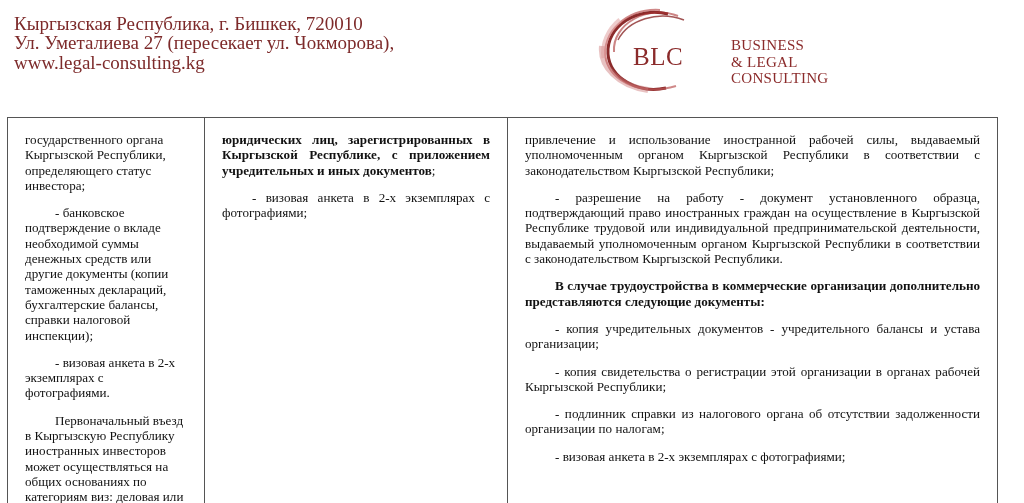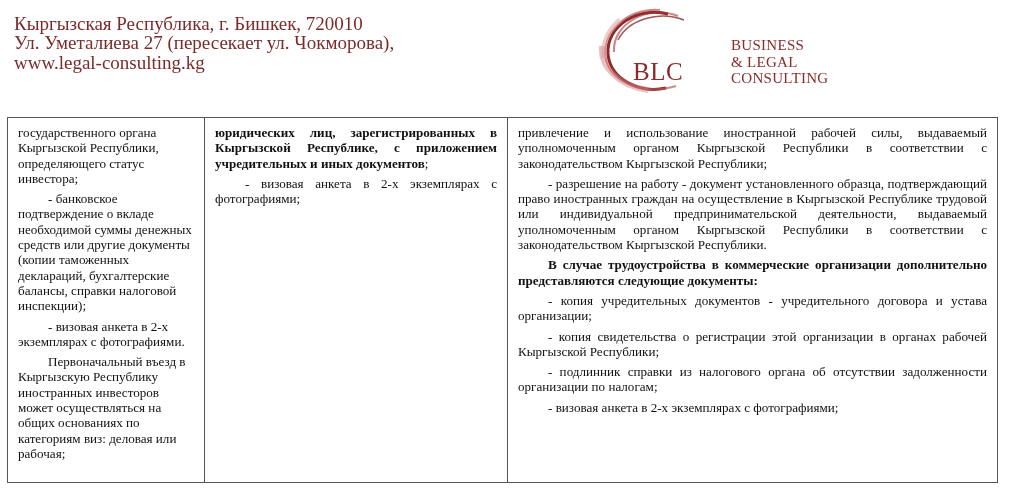--- a/index.html
+++ b/index.html
@@ -6,29 +6,29 @@
     body { width: 1024px; height: 503px; position: relative; overflow: hidden;
            font-family: "Liberation Serif", serif; color: #111; }
     .contact { position: absolute; left: 14px; top: 14px; color: #7d2a2a;
                font-size: 19px; line-height: 19.4px; font-family: Liberation Serif, serif; }
     .contact div { white-space: nowrap; }
     .logo { position: absolute; left: 598px; top: 6px; width: 240px; height: 90px; }
     .logo svg { position: absolute; left: 0; top: 0; }
     .logo-text { position: absolute; left: 104px; top: 31px; color: #8b2b2b;
                  font-size: 15px; line-height: 16.5px; letter-spacing: 0.3px; margin-left: 29px; }
     .logo-mark { position: absolute; left: 35px; top: 37px; color: #8b2b2b;
-                 font-size: 25px; letter-spacing: 0.5px; margin-top: 15px; }
+                 font-size: 25px; letter-spacing: 0.5px; }
     table.doc { position: absolute; left: 7px; top: 117px; width: 991px; height: 366px;
                 border-collapse: collapse; table-layout: fixed; }
     table.doc td { border: 1.5px solid #555; vertical-align: top;
                    padding: 2px 5px 0 5px; font-size: 13.1px; line-height: 15.3px; }
     td.c1 { width: 186px; }
     td.c2 { width: 292px; }
     td.c3 { }
-    .p { margin: 5px; }
+    .p { margin: 12px; }
     .j { text-align: justify; }
     .ind { text-indent: 30px; }
     .b { font-weight: bold; }
   </style>
 </head>
 <body>
 
 <div class="contact">
   <div>Кыргызская Республика, г. Бишкек, 720010</div>
   <div>Ул. Уметалиева 27 (пересекает ул. Чокморова),</div>
@@ -62,20 +62,20 @@
       <p class="p ind">Первоначальный въезд в Кыргызскую Республику иностранных инвесторов может осуществляться на общих основаниях по категориям виз: деловая или рабочая;</p>
     </td>
     <td class="c2">
       <p class="p j"><span class="b">юридических лиц, зарегистрированных в Кыргызской Республике, с приложением учредительных и иных документов</span><span>;</span></p>
       <p class="p j ind">- визовая анкета в 2-х экземплярах с фотографиями;</p>
     </td>
     <td class="c3">
       <p class="p j">привлечение и использование иностранной рабочей силы, выдаваемый уполномоченным органом Кыргызской Республики в соответствии с законодательством Кыргызской Республики;</p>
       <p class="p j ind">- разрешение на работу - документ установленного образца, подтверждающий право иностранных граждан на осуществление в Кыргызской Республике трудовой или индивидуальной предпринимательской деятельности, выдаваемый уполномоченным органом Кыргызской Республики в соответствии с законодательством Кыргызской Республики.</p>
       <p class="p j ind b">В случае трудоустройства в коммерческие организации дополнительно представляются следующие документы:</p>
-      <p class="p j ind">- копия учредительных документов - учредительного договора и устава организации;</p>
+      <p class="p j ind">- копия учредительных документов - учредительного балансы и устава организации;</p>
       <p class="p j ind">- копия свидетельства о регистрации этой организации в органах рабочей Кыргызской Республики;</p>
       <p class="p j ind">- подлинник справки из налогового органа об отсутствии задолженности организации по налогам;</p>
       <p class="p j ind">- визовая анкета в 2-х экземплярах с фотографиями;</p>
     </td>
   </tr>
 </tbody>
   </table>
 
 </body></html>

